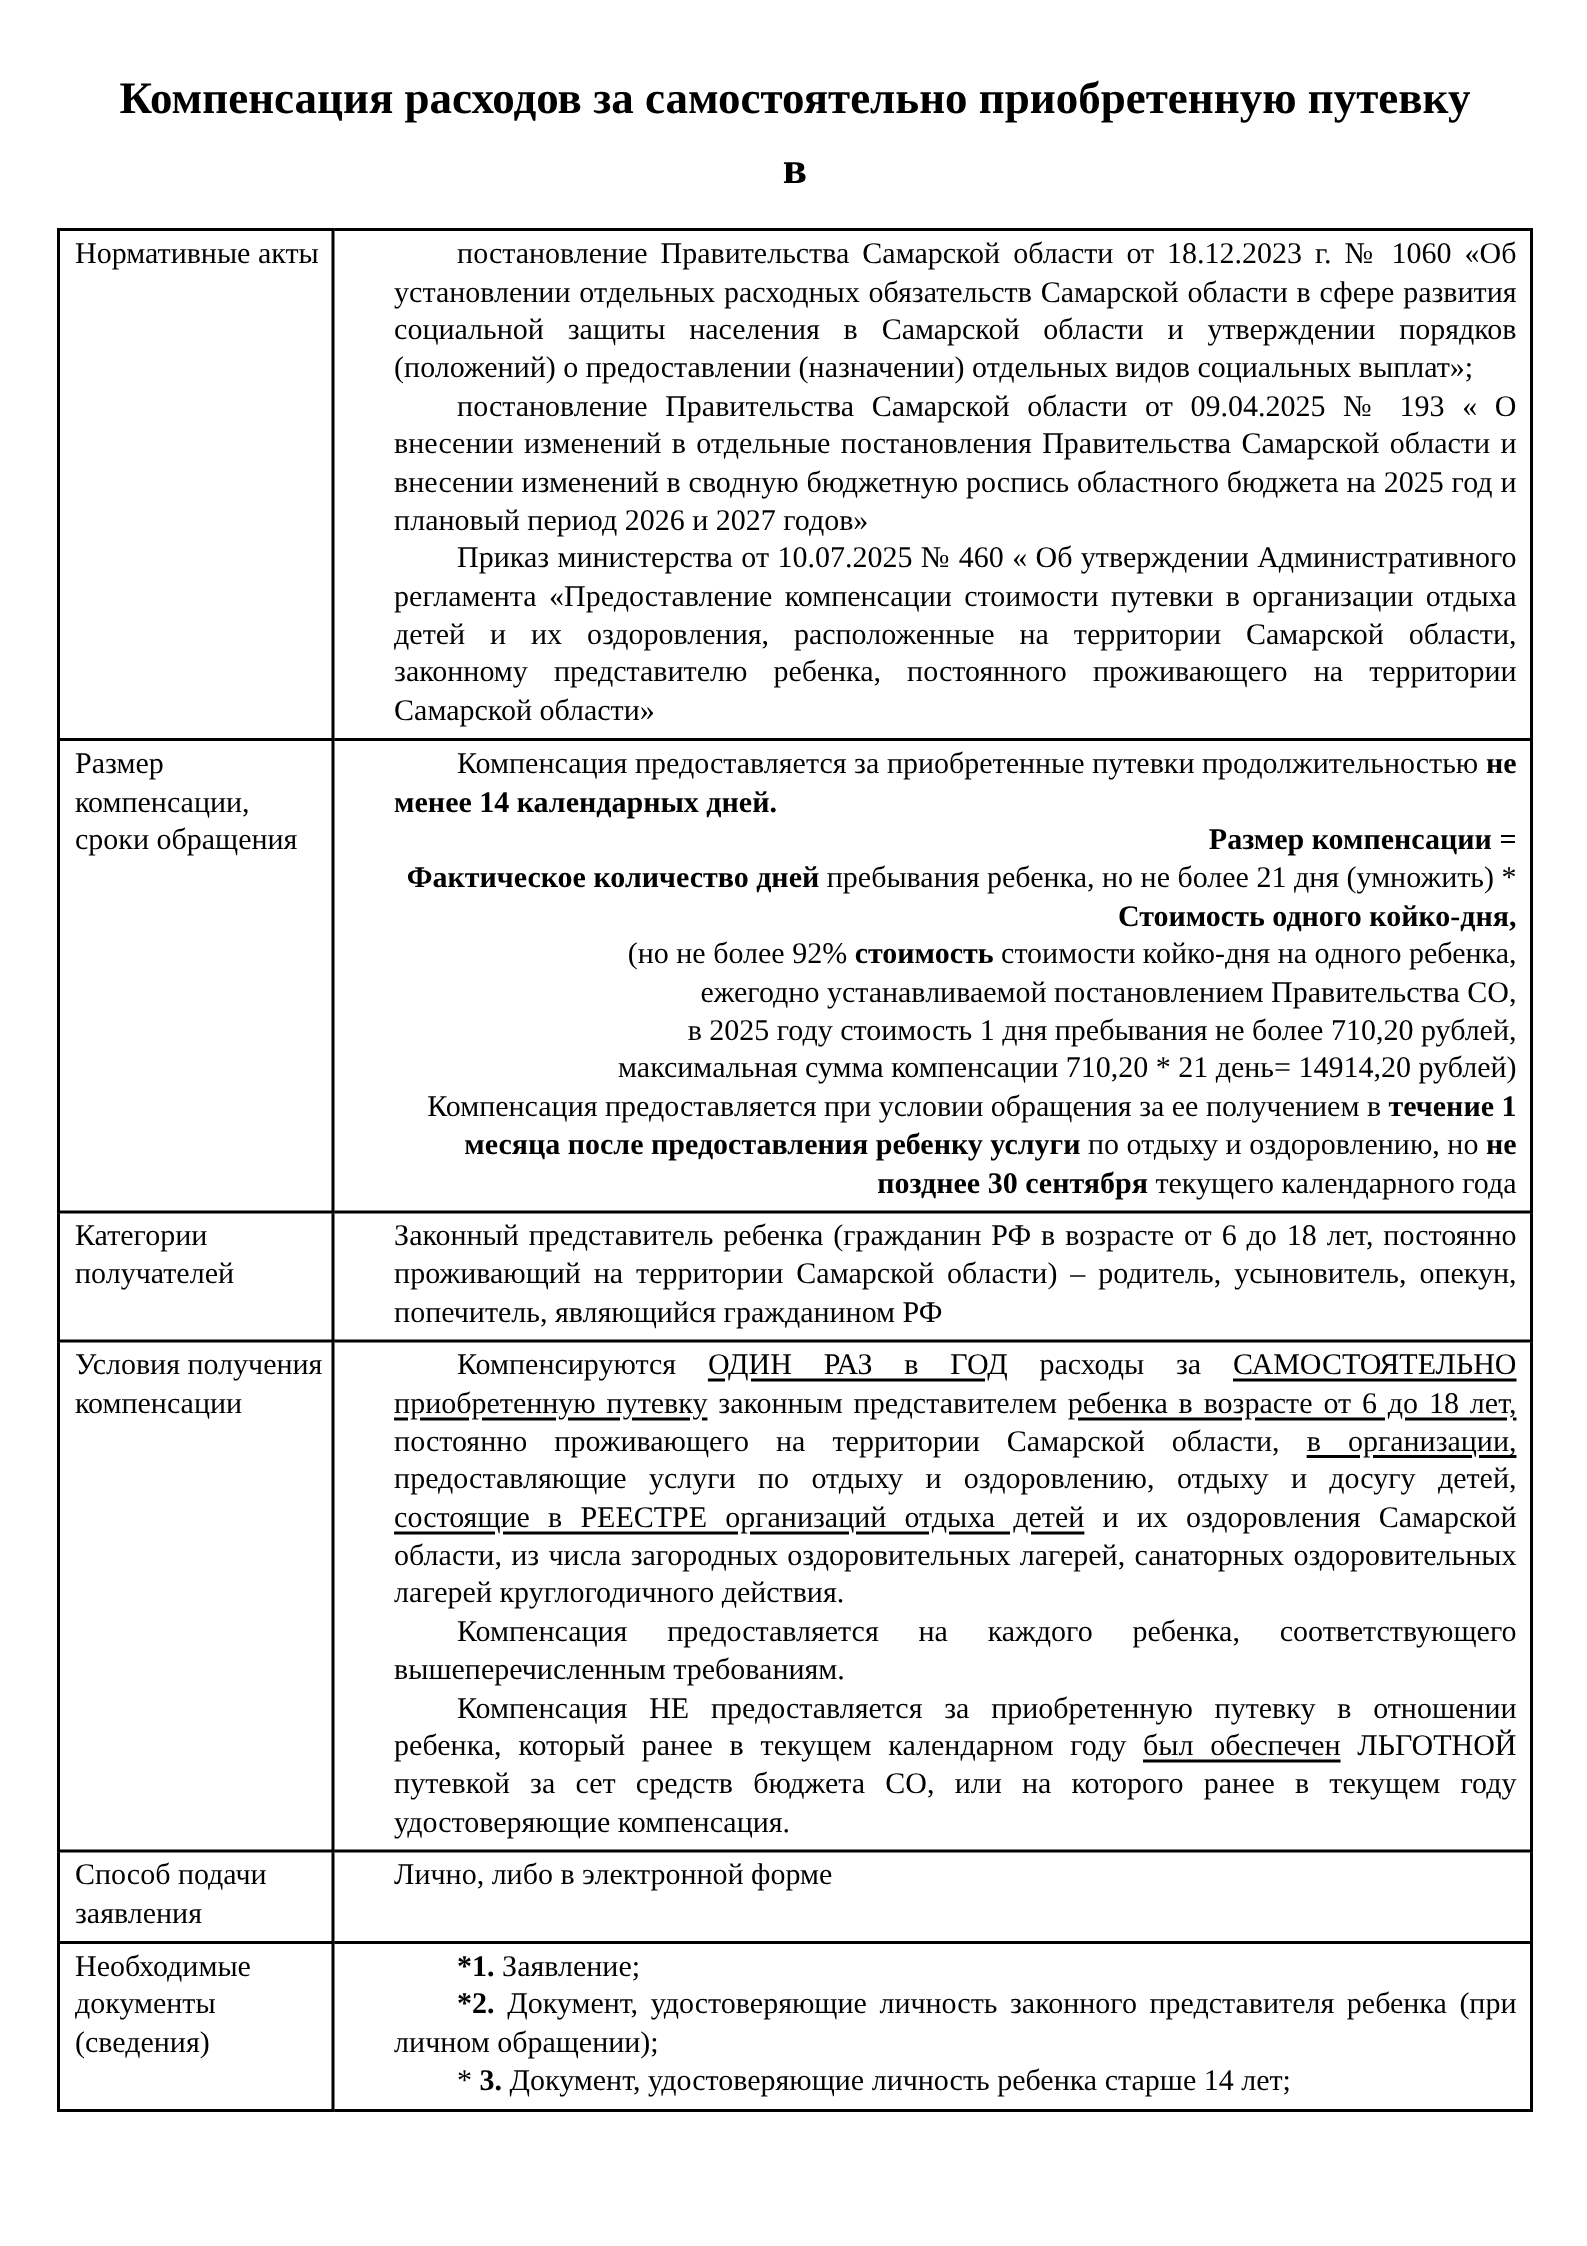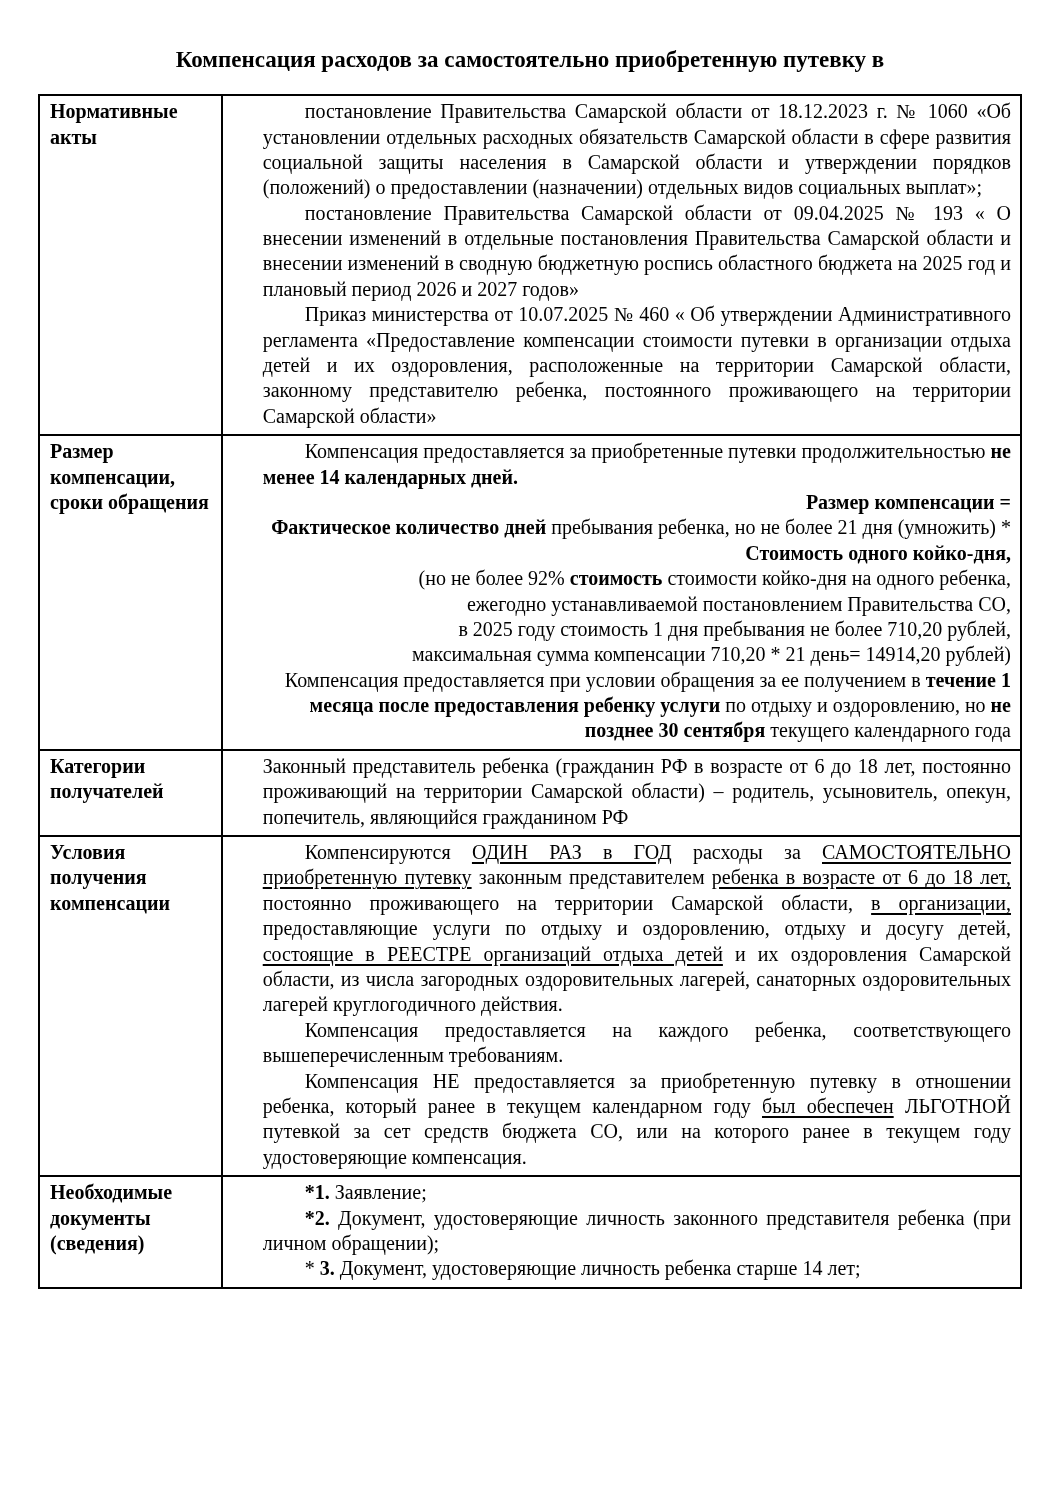--- a/index.html
+++ b/index.html
@@ -7,38 +7,38 @@
   body {
     width:1058px; height:1497px;
     font-family:"Liberation Serif","DejaVu Serif",serif;
     color:#000;
     overflow:hidden;
   }
   .page { width:1058px; height:1497px; padding:42px 36px 0 38px; }
   .doc-title {
     text-align:center;
     font-weight:bold;
-    font-size:23px;
+    font-size:30px;
     line-height:1.57;
     margin:0 auto 16px auto;
     width:920px;
   }
   table.info-table {
     border-collapse:collapse;
     width:984px;
     table-layout:fixed;
   }
   td {
     border:2px solid #000;
     vertical-align:top;
     font-size:20px;
     line-height:1.27;
     padding:3px 9px 5px 10px;
   }
-  td.label-cell { width:182px; padding-left:10px; padding-right:4px;font-weight:bold; }
+  td.label-cell { width:182px; padding-left:10px; padding-right:4px; }
   td.content-cell { width:796px;padding-left:40px; }
   .para { text-align:justify; }
   .para.indent { text-indent:42px; }
   .para.align-center { text-align:right; text-indent:0; }
   .para.align-left { text-align:left; }
   .b { font-weight:bold; }
   .u { text-decoration:underline; text-underline-offset:3px;font-family:Liberation Serif, serif; }
 </style>
 </head>
 <body>
@@ -81,20 +81,26 @@
       </tr>
       <tr>
         <td class="label-cell">Условия получения компенсации</td>
         <td class="content-cell">
             <p class="para align-justify indent"><span>Компенсируются </span><span class="u">ОДИН РАЗ в ГОД</span><span>  расходы за </span><span class="u">САМОСТОЯТЕЛЬНО приобретенную путевку</span><span> законным представителем </span><span class="u">ребенка в возрасте от 6 до 18 лет,</span><span> постоянно проживающего на территории Самарской области, </span><span class="u">в организации,</span><span> предоставляющие услуги по отдыху и оздоровлению, отдыху и досугу детей, </span><span class="u">состоящие в РЕЕСТРЕ организаций отдыха детей</span><span> и их оздоровления Самарской области, из числа загородных оздоровительных лагерей, санаторных оздоровительных лагерей круглогодичного действия.</span></p>
             <p class="para align-justify indent"><span>Компенсация предоставляется на каждого ребенка, соответствующего вышеперечисленным  требованиям.</span></p>
             <p class="para align-justify indent"><span>Компенсация НЕ предоставляется за приобретенную путевку в отношении ребенка, который ранее в текущем календарном году </span><span class="u">был обеспечен</span><span> ЛЬГОТНОЙ путевкой за сет средств бюджета СО, или на которого ранее в текущем году удостоверяющие компенсация.</span></p>
           </td>
       </tr>
       <tr>
+        <td class="label-cell">Способ подачи заявления</td>
+        <td class="content-cell">
+            <p class="para align-left"><span>Лично, либо в электронной форме</span></p>
+          </td>
+      </tr>
+      <tr>
         <td class="label-cell">Необходимые документы (сведения)</td>
         <td class="content-cell">
             <p class="para align-left indent"><span class="b">*1.</span><span> Заявление;</span></p>
             <p class="para align-justify indent"><span class="b">*2.</span><span> Документ, удостоверяющие личность законного представителя ребенка (при личном обращении);</span></p>
             <p class="para align-left indent"><span>* </span><span class="b">3.</span><span> Документ, удостоверяющие личность ребенка старше 14 лет;</span></p>
           </td>
       </tr>
     </tbody>
   </table>
 

